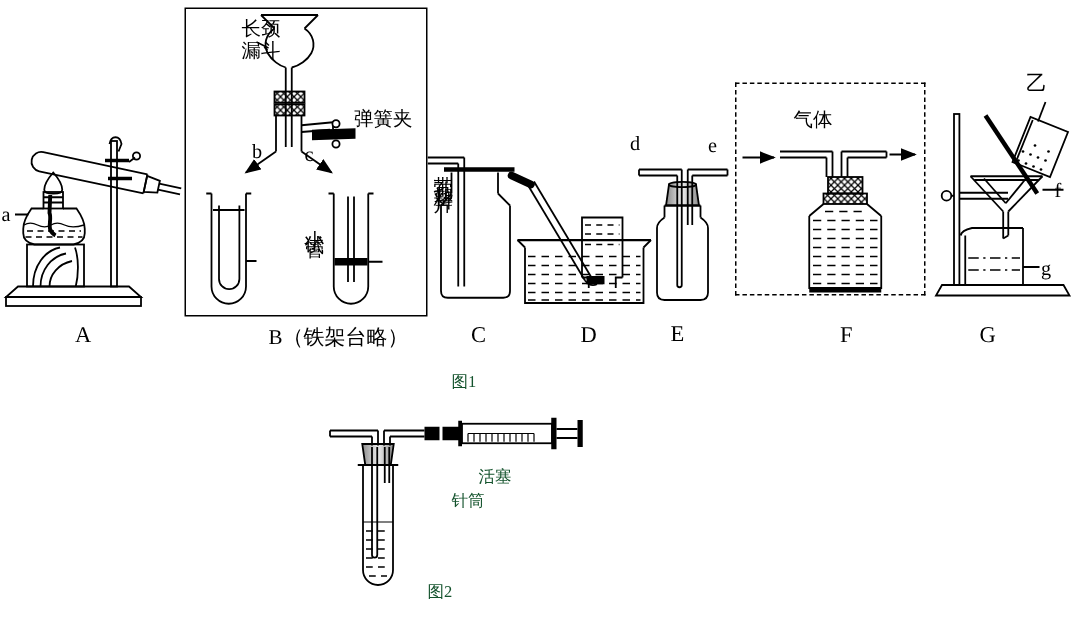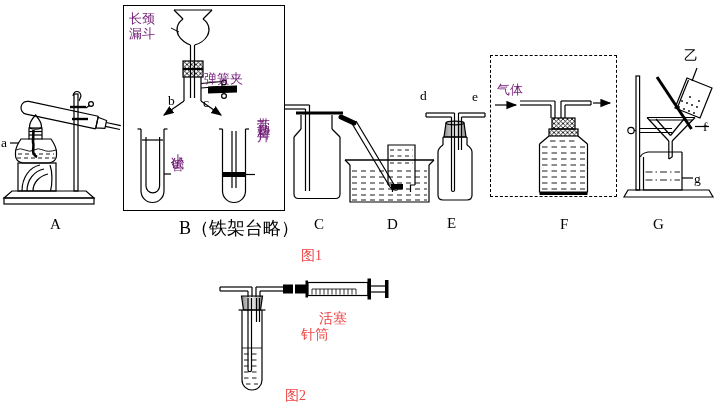--- a/index.html
+++ b/index.html
@@ -1,22 +1,22 @@
 <!DOCTYPE html>
 <html><head>
 <meta charset="utf-8">
 <style>
   html,body{margin:0;padding:0;background:#fff;}
   #stage{position:relative;width:717px;height:412px;background:#ffffff;overflow:hidden;
          font-family:"Liberation Serif","DejaVu Serif",serif;color:#000;}
   .abs{position:absolute;}
-  .lbl{position:absolute;font-size:13px;line-height:15px;white-space:pre-line;color:#701a75;}
+  .lbl{position:absolute;font-size:13px;line-height:15px;white-space:pre-line;color:#000000;margin-left:32px;}
   .port{position:absolute;font-size:13.5px;color:#000;}
   .cap{position:absolute;font-size:15px;color:#000;}
-  .figcap{position:absolute;font-size:14px;color:#ef4444;}
+  .figcap{position:absolute;font-size:11px;color:#14532d;}
   .vtext{writing-mode:vertical-rl;text-orientation:upright;letter-spacing:3px;}
   #b-box{position:absolute;left:123px;top:5px;width:162px;height:206px;
          border:1.5px solid #000;box-sizing:border-box;}
   #f-box{position:absolute;left:490px;top:55px;width:127px;height:142px;
          border:1px dashed #000;box-sizing:border-box;}
   svg{display:block;}
 </style>
 </head>
 <body>
 
@@ -130,21 +130,21 @@
       </g>
     </svg>
     <span class="lbl" style="left:5px;top:5px">长颈
 漏斗</span>
     <span class="lbl" style="left:80px;top:65px">弹簧夹</span>
     <span class="port" style="left:44px;top:87px">b</span>
     <span class="port" style="left:79px;top:89px">c</span>
     <span class="lbl vtext" style="left:46px;top:137px;height:58px">小试管</span>
     <span class="lbl vtext" style="left:132px;top:101px;height:100px">带孔塑料片</span>
   </div>
-  <span class="cap" style="left:179px;top:216px;font-size:18px">B（铁架台略）</span>
+  <span class="cap" style="left:179px;top:216px;font-size:14px">B（铁架台略）</span>
 
   <svg class="abs" style="left:285px;top:100px" width="65" height="112" viewBox="0 0 65 112">
     <g stroke="#000" fill="none" stroke-width="1.2">
       <line x1="0" y1="5" x2="24.5" y2="5"></line>
       <line x1="0" y1="9" x2="20.5" y2="9"></line>
       <line x1="24.5" y1="5" x2="24.5" y2="91"></line>
       <line x1="20.5" y1="9" x2="20.5" y2="91"></line>
       <line x1="11" y1="13" x2="58" y2="13" stroke-width="3"></line>
       <line x1="16" y1="15" x2="16" y2="29"></line>
       <line x1="47" y1="15" x2="47" y2="29"></line>
@@ -260,21 +260,21 @@
           <line x1="51" y1="97" x2="94" y2="97"></line>
           <line x1="51" y1="103" x2="94" y2="103"></line>
           <line x1="51" y1="109" x2="94" y2="109"></line>
           <line x1="51" y1="115" x2="94" y2="115"></line>
           <line x1="51" y1="121" x2="94" y2="121"></line>
           <line x1="51" y1="127" x2="94" y2="127"></line>
           <line x1="51" y1="133" x2="94" y2="133"></line>
         </g>
       </g>
     </svg>
-    <span class="lbl" style="left:6px;top:26px">气体</span>
+    <span class="lbl" style="left:6px;top:16px">气体</span>
   </div>
   <span class="cap" style="left:560px;top:216px">F</span>
 
   <svg class="abs" style="left:620px;top:45px" width="97" height="162" viewBox="0 0 97 162">
     <g stroke="#000" fill="none" stroke-width="1.2">
       <g>
         <rect x="16" y="31" width="3.6" height="114"></rect>
         <path d="M8 145 H89 L93 152 H4 Z"></path>
         <line x1="19.6" y1="83.5" x2="52" y2="83.5"></line>
         <line x1="19.6" y1="87.5" x2="52" y2="87.5"></line>

